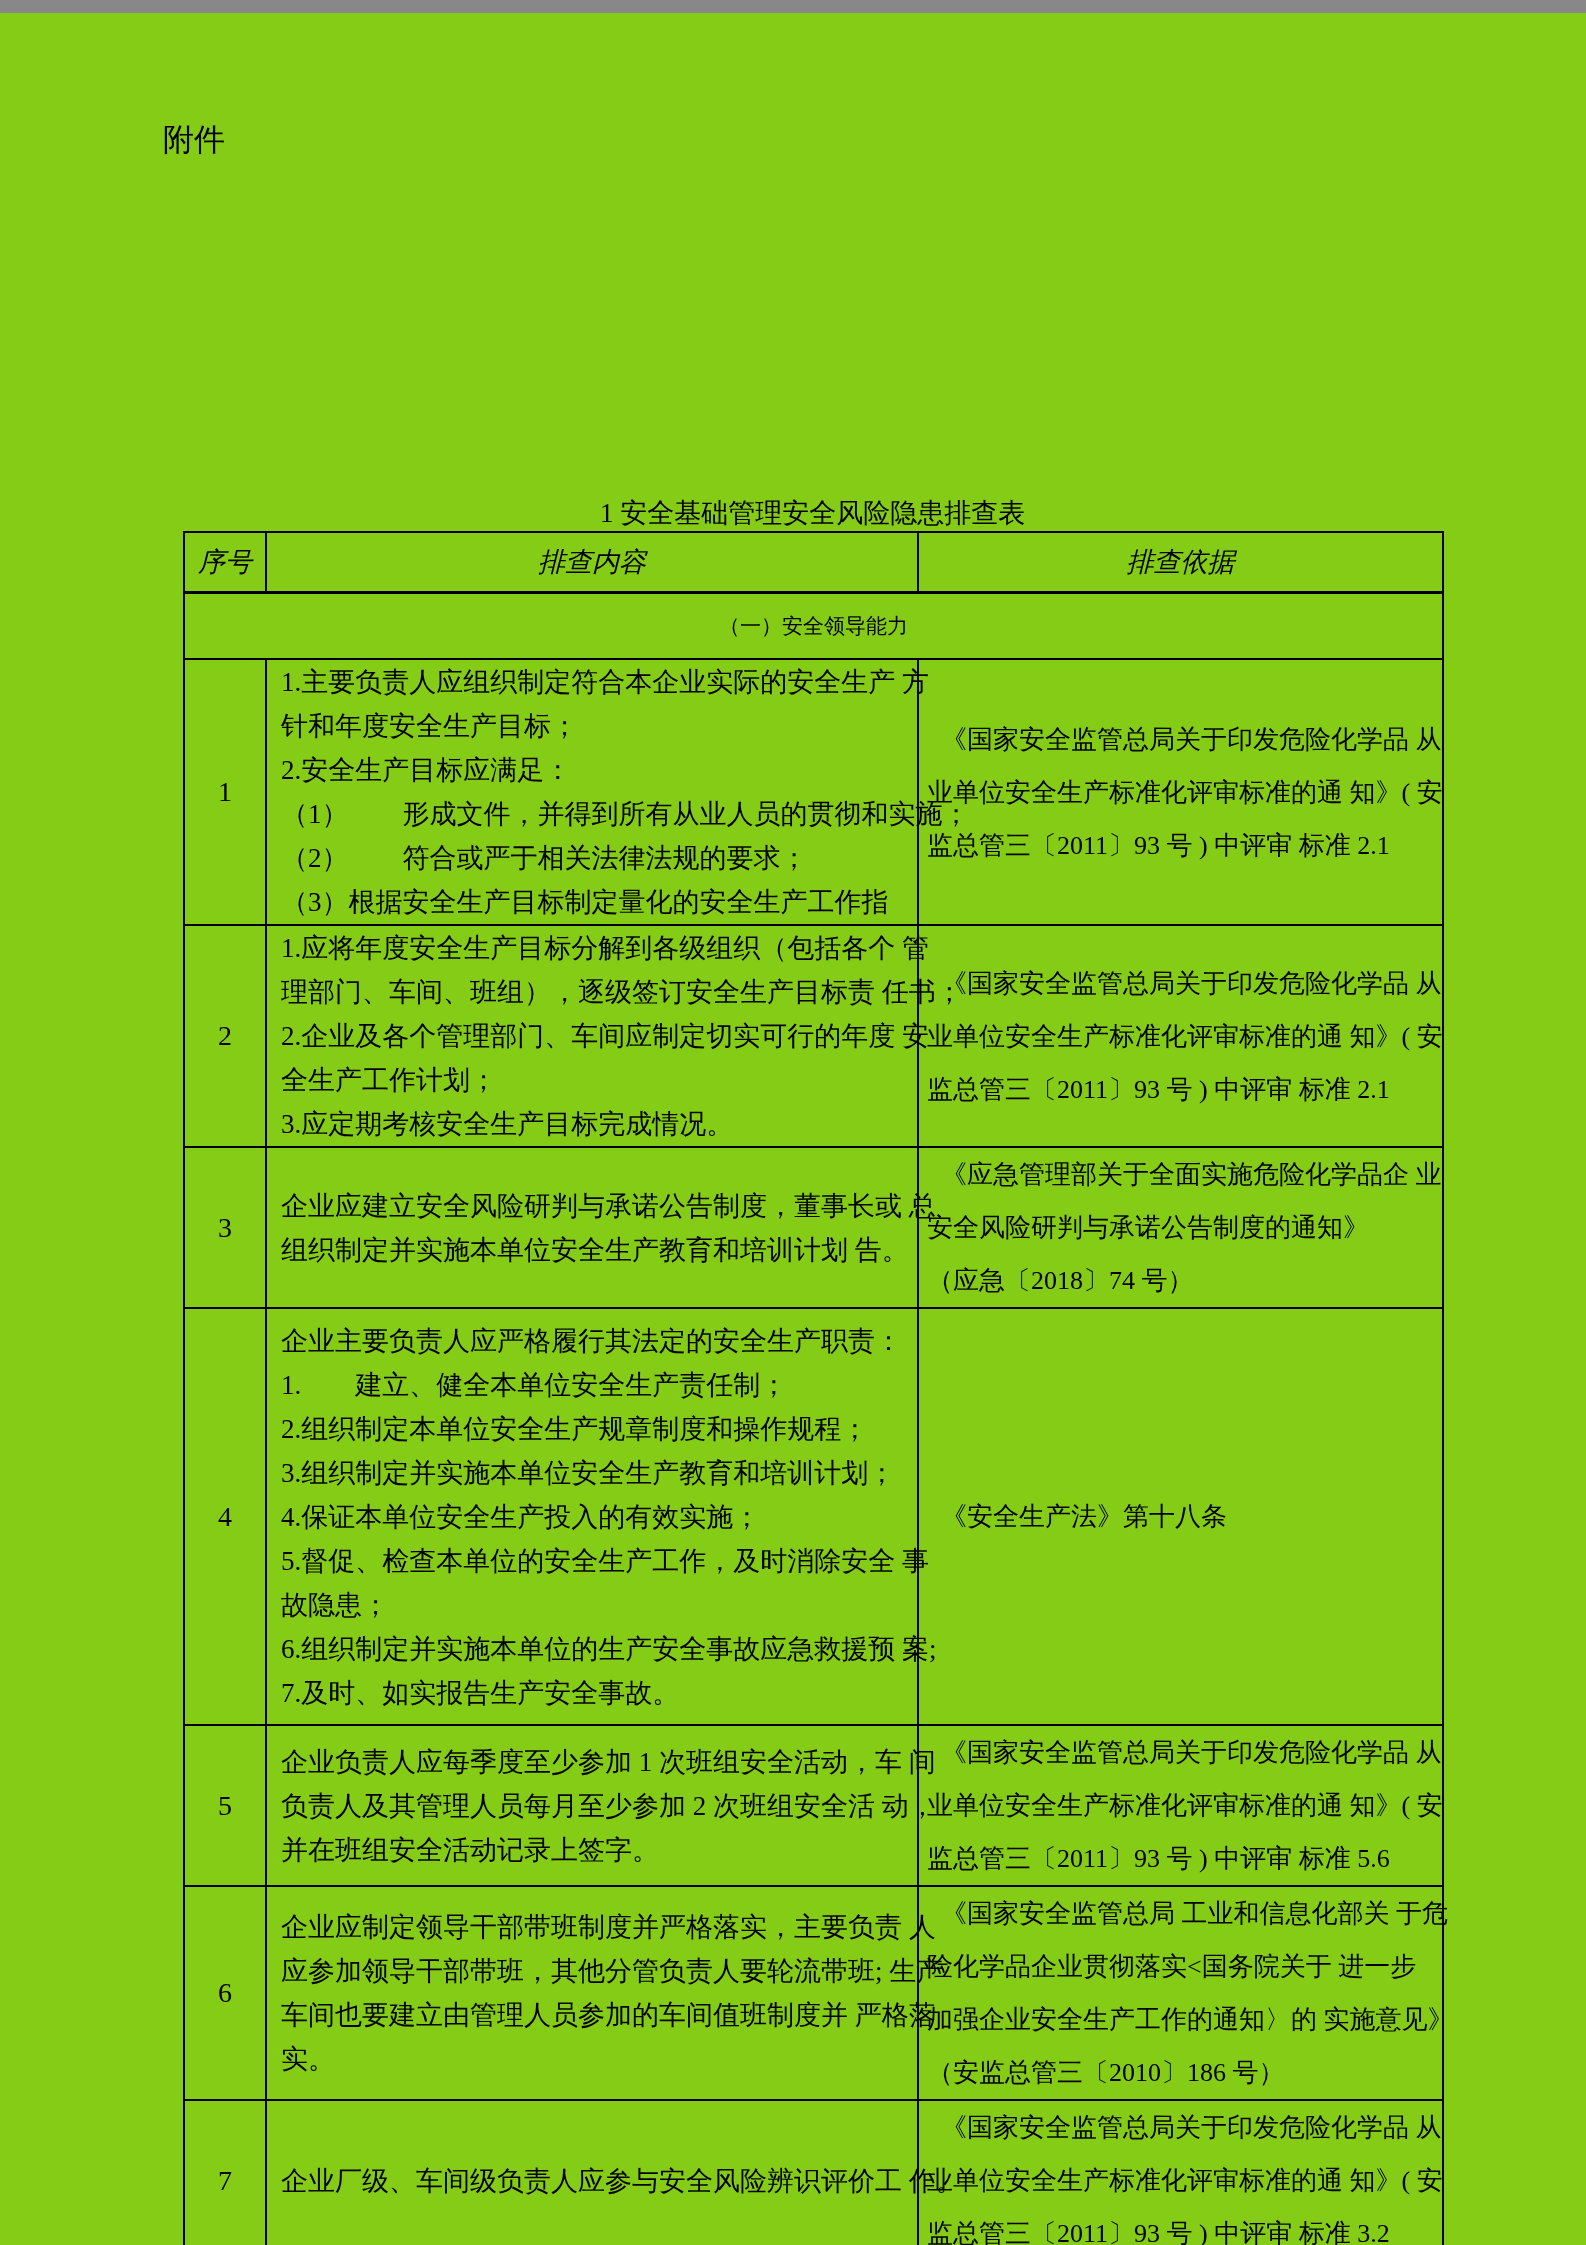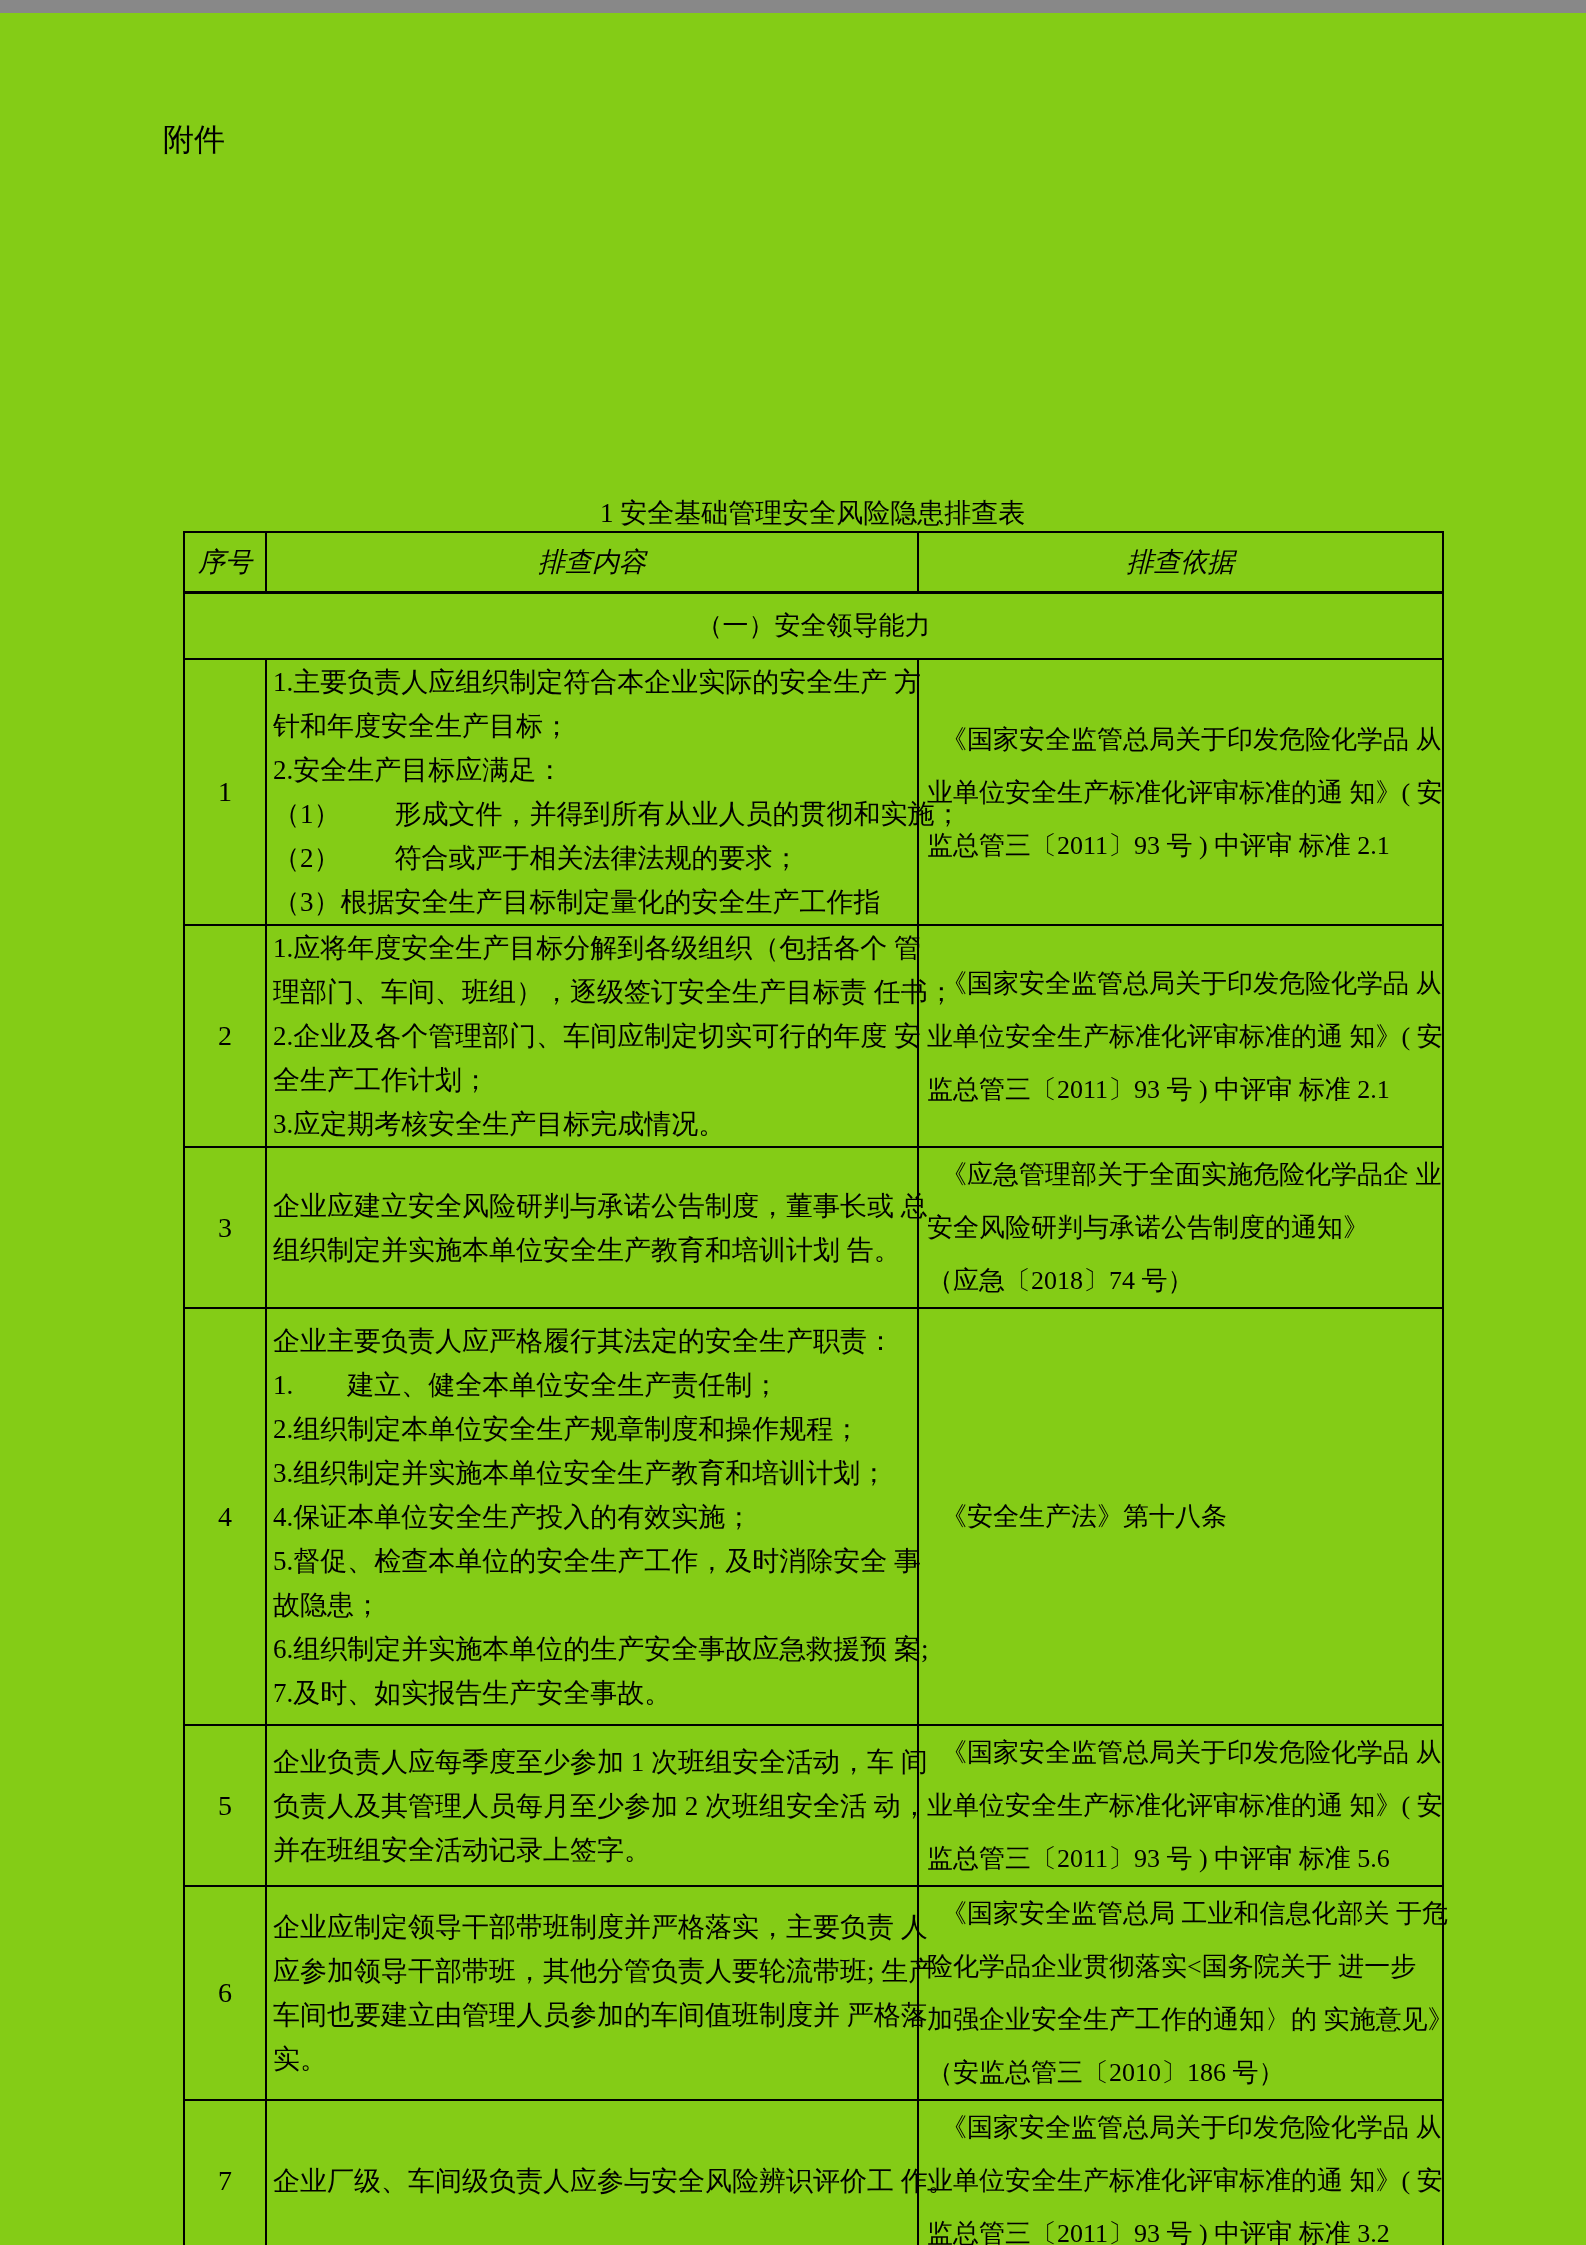--- a/index.html
+++ b/index.html
@@ -41,29 +41,29 @@
   table.insp th, table.insp td{
     border:2px solid #000;
     vertical-align:middle;
     padding:0;
     font-weight:normal;
     overflow:visible;
   }
   tr.hdr{height:60px;}
   tr.hdr th{border-bottom:3px solid #000;text-align:center;font-size:27px;font-style:italic;}
   tr.section-row{height:67px;}
-  tr.section-row td{text-align:center;font-size:26px;}
+  tr.section-row td{text-align:center;font-size:21px;}
   td.idx{text-align:center;font-size:28px;}
   td.content-cell{vertical-align:middle;}
   td.basis-cell{vertical-align:middle;}
   .ct{
     white-space:pre-line;
     line-height:44px;
     width:700px;           
-    padding-left:6px;
+    padding-left:14px;
     font-size:27px;
   }
   .bt{
     white-space:pre-line;
     line-height:53px;
     width:540px;
     padding-left:8px;
     text-indent:14px;
     font-size:26px;
   }

